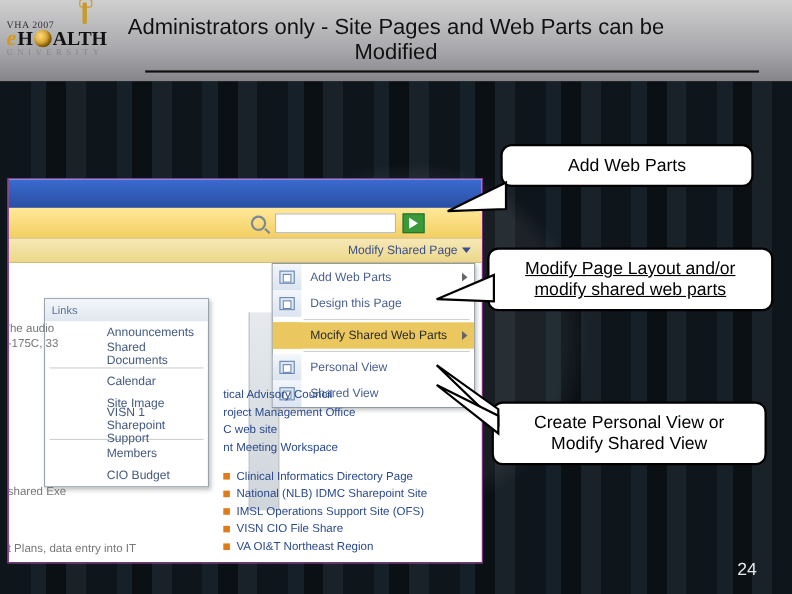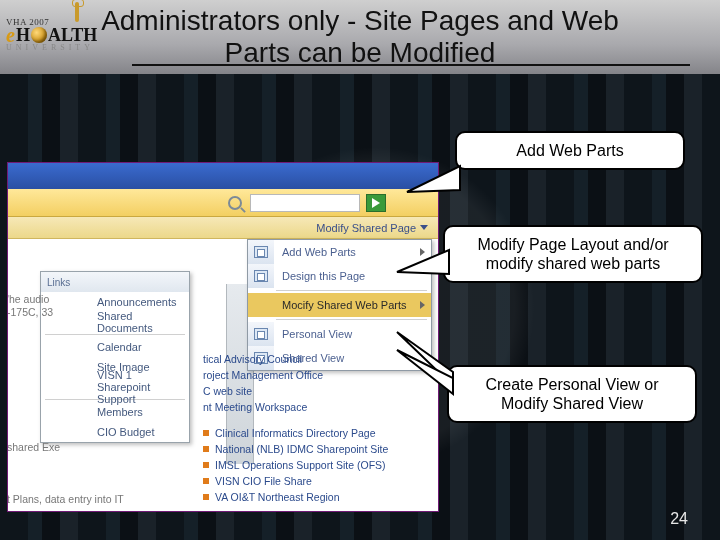--- a/index.html
+++ b/index.html
@@ -23,21 +23,21 @@
   .logo-e { color:#d89a15; font-style:italic; font-size:20px; margin-right:1px;}
   .logo-globe { display:inline-block; width:16px; height:16px; border-radius:50%;
     background: radial-gradient(circle at 35% 35%, #ffd97a, #c58a0e 70%, #7a5400);
     margin: 0 1px; box-shadow: inset -2px -2px 3px rgba(0,0,0,.4);}
   .logo-uni { font-size: 8px; color:#888; letter-spacing:4px; }
   .logo-staff { position:absolute; left:69px; top:-6px; width:4px; height:20px; background:#c99a2b; border-radius:2px;}
   .logo-staff::before { content:""; position:absolute; left:-3px; top:-3px; width:10px; height:6px; border:1px solid #c99a2b; border-radius:3px;}
 
   .title {
     width: 560px; text-align: center; font-family: Arial, sans-serif;
-    font-size: 28px; line-height: 1.15; color: #111; font-weight: 400;
+    font-size: 20px; line-height: 1.15; color: #111; font-weight: 400;
   }
   .title-rule { position:absolute; left:132px; right:30px; top:64px; border-top:2px solid #111;}
 
   
   .body-bg {
     position: absolute; top: 74px; left:0; right:0; bottom:0;
     background:
       radial-gradient(circle at 52% 50%, rgba(255,255,255,.06) 0 140px, transparent 160px),
       repeating-linear-gradient(90deg, #0e151b 0 28px, #152028 28px 42px, #0b1015 42px 60px, #1a2229 60px 78px);
   }
@@ -104,21 +104,21 @@
   }
   .rightlist .li { height:16px; display:flex; align-items:center;}
   .rightlist .sq { width:6px; height:6px; background:#e07b1a; margin-right:6px;}
 
   
   .callout {
     position:absolute; background:#fff; border:2px solid #000; border-radius:10px;
     padding:8px 12px; font-family: Arial, sans-serif; font-size:16px; text-align:center; line-height:1.2;
   }
   .callout.c1 { left:455px; top:131px; width:230px; }
-  .callout.c2 { left:443px; top:225px; width:260px; }
+  .callout.c2 { left:443px; top:225px; width:260px;text-decoration:underline; }
   .callout.c3 { left:447px; top:365px; width:250px; }
   .c1line { position:absolute; left:405px; top:160px; width:52px; height:32px; }
   .c1line svg, .c2line svg, .c3aline svg, .c3bline svg { overflow:visible; }
   .c2line { position:absolute; left:395px; top:242px; width:52px; height:40px; }
   .c3aline { position:absolute; left:395px; top:330px; width:58px; height:48px; }
   .c3bline { position:absolute; left:395px; top:350px; width:58px; height:54px; }
 
   .pagenum { position:absolute; right:32px; bottom:12px; color:#e6e6e6; font-family: Arial; font-size:16px;margin-top:14px; }
 </style>
 </head>

